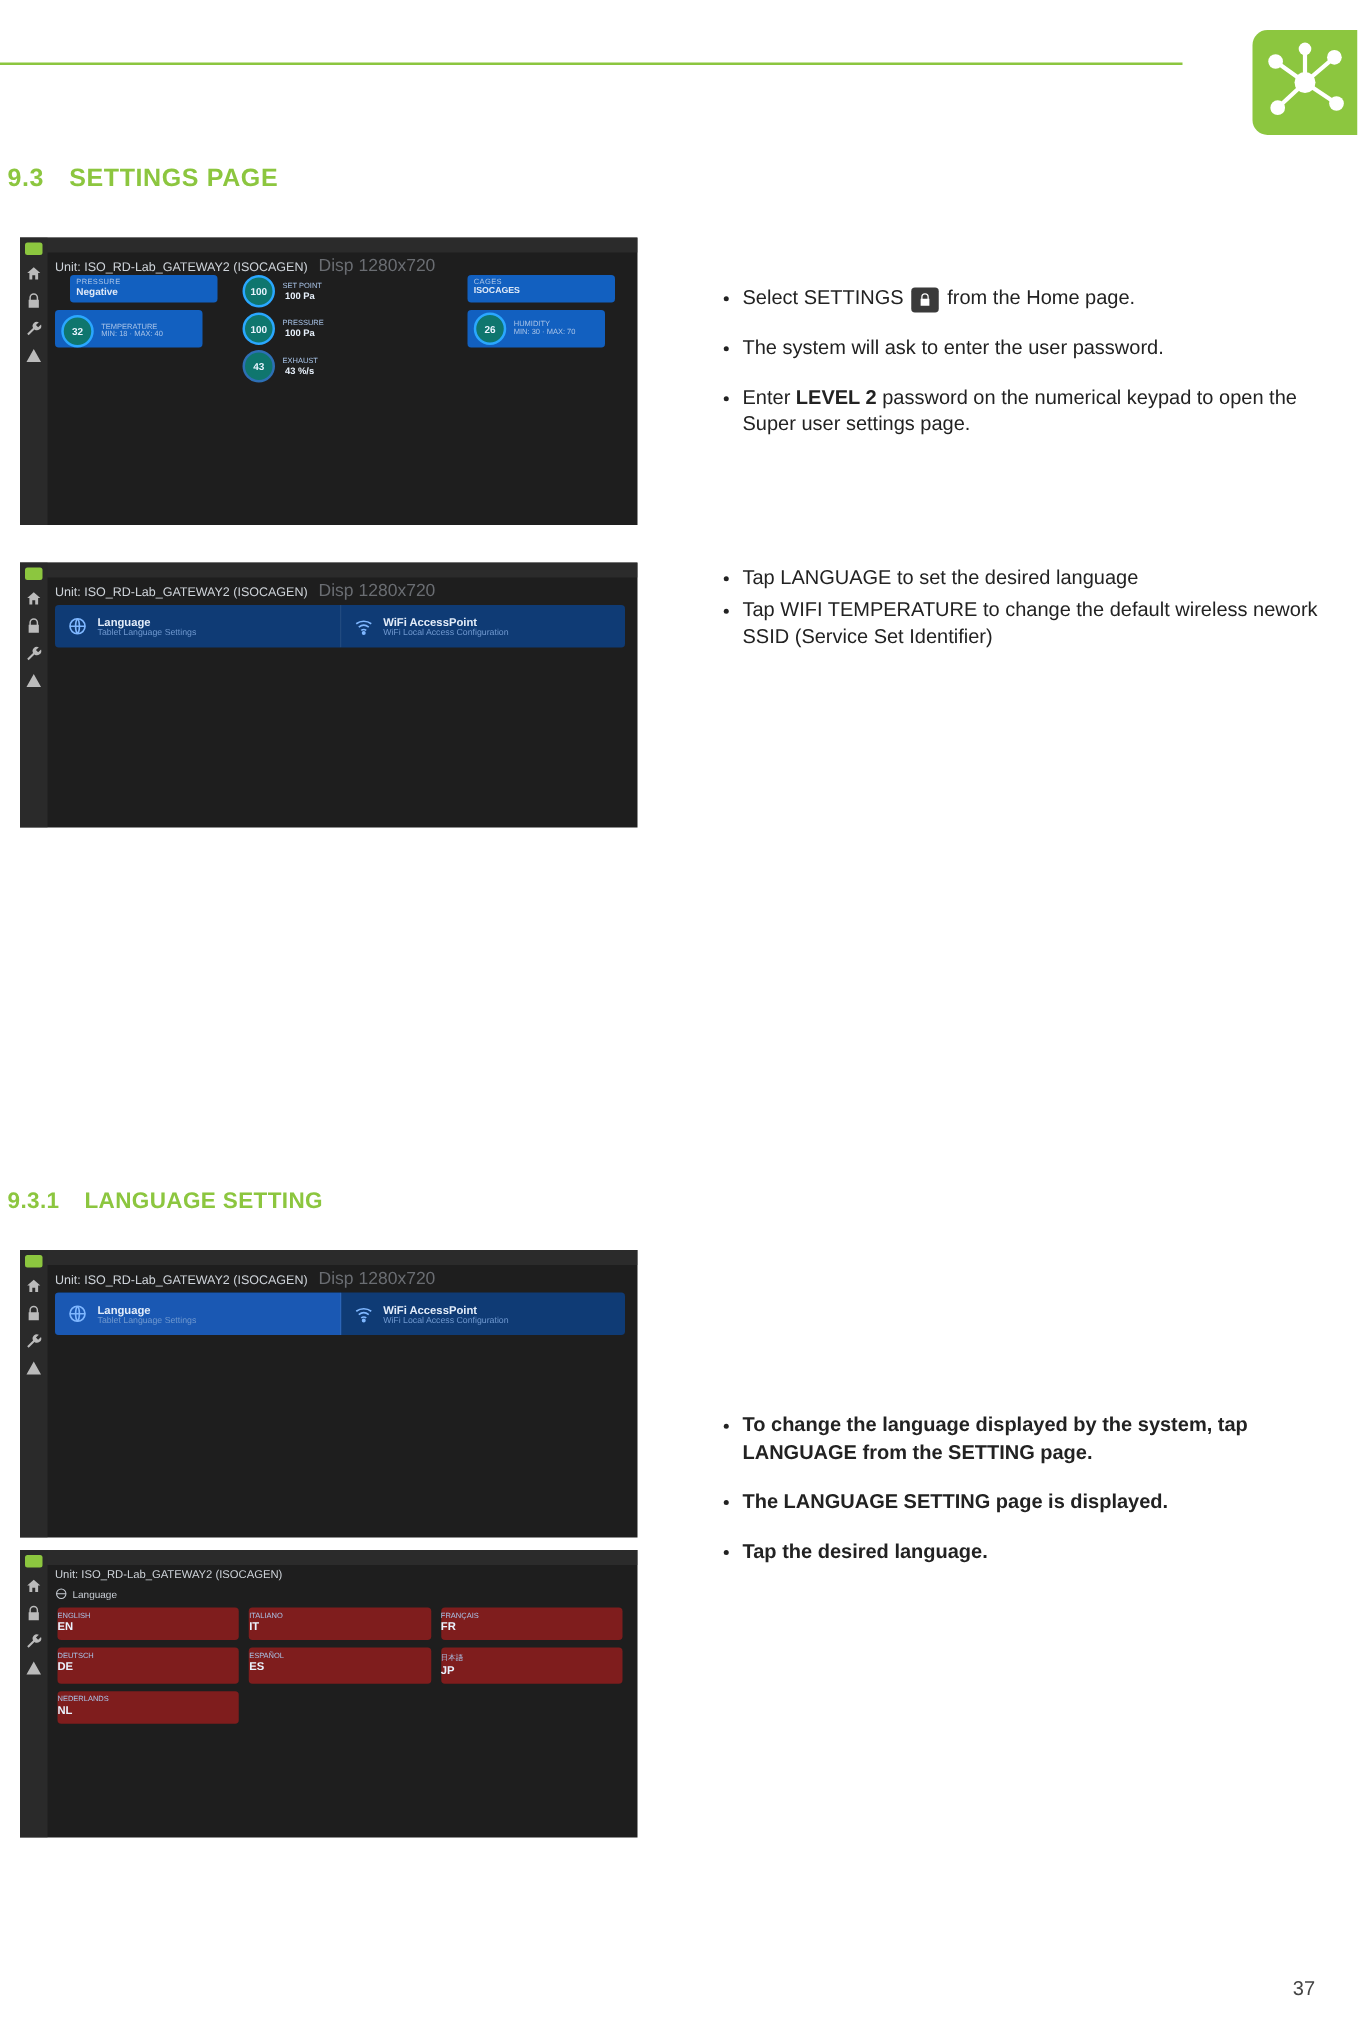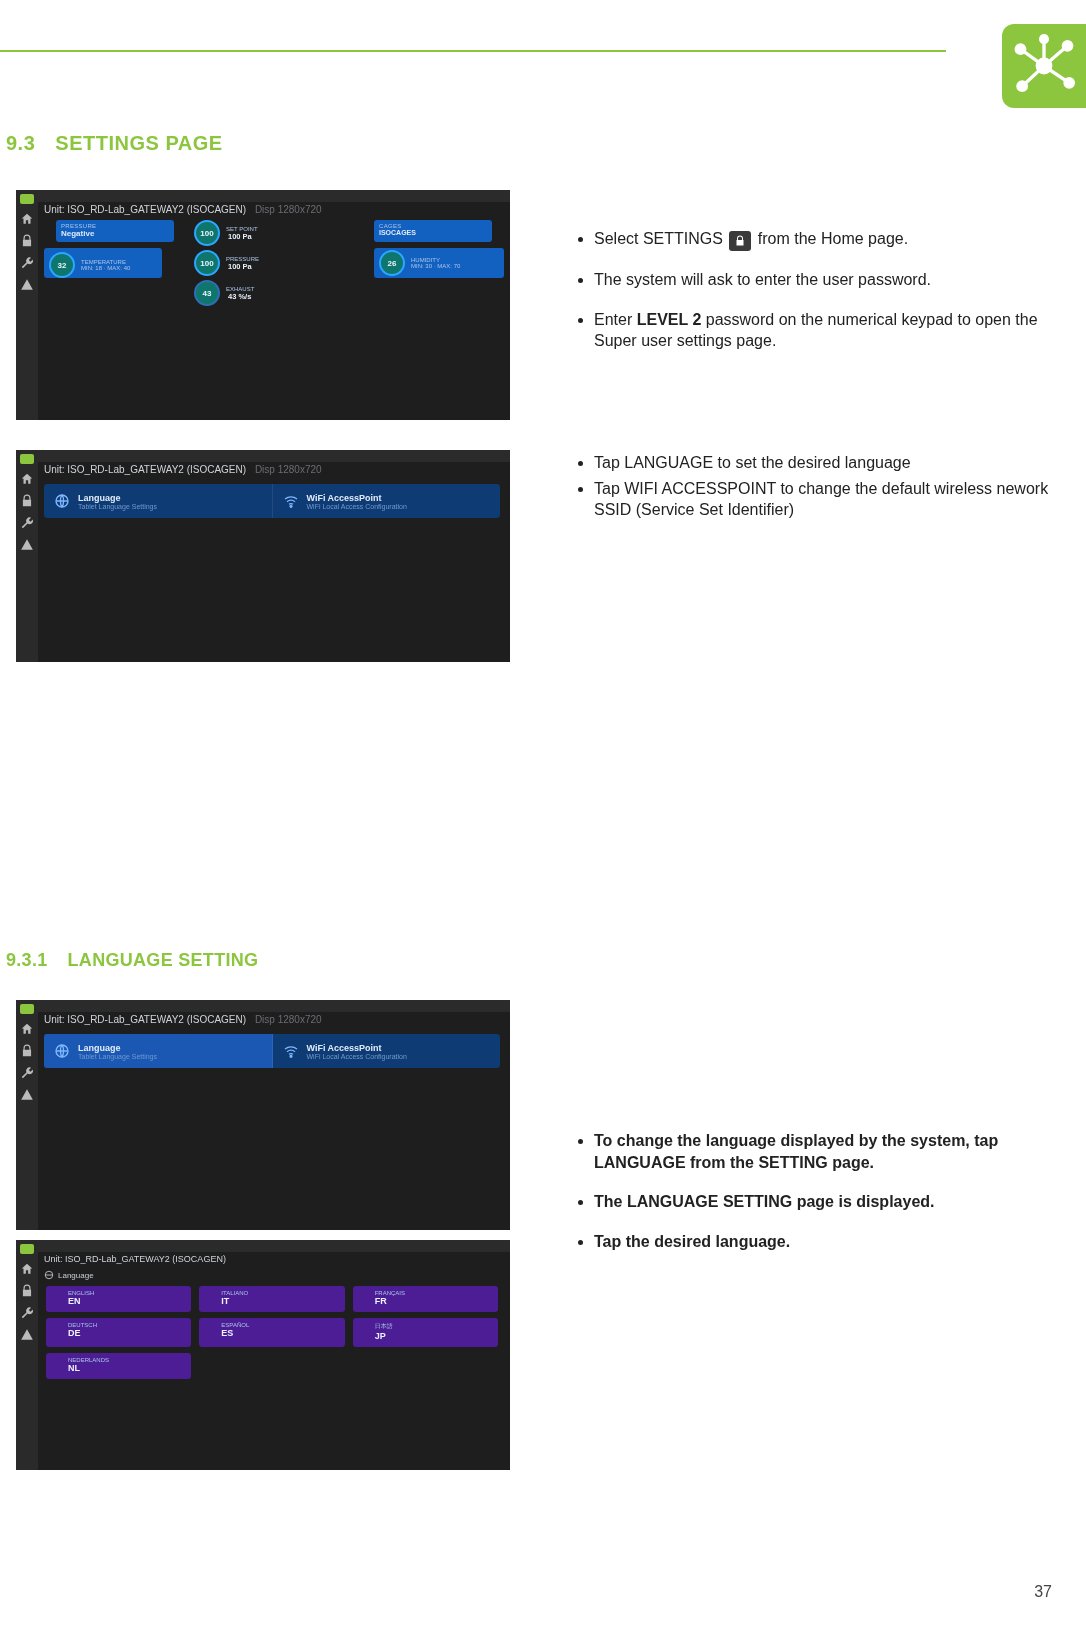--- a/index.html
+++ b/index.html
@@ -101,21 +101,21 @@
     top: 0; left: 0; right: 0;
     height: 12px;
     background: #2b2b2b;
   }
   .shot .unitline {
     position: absolute;
     left: 28px; top: 14px;
     color: #cfd4da;
     font-size: 10px;
   }
-  .shot .unitline .dim { color: #6a6d72; margin-left: 6px; font-size: 10px; }
+  .shot .unitline .dim { color: #6a6d72; margin-left: 6px; font-size: 14px; }
 
   
   .shot1 { top: 190px; height: 230px; }
   .dash-grid {
     position: absolute;
     left: 28px; top: 30px; right: 6px;
   }
   .tile {
     position: absolute;
     background: #1260c0;
@@ -171,23 +171,23 @@
     color: #c8cdd4; font-size: 8px;
   }
   .lang-grid {
     position: absolute;
     left: 30px; right: 12px; top: 46px;
     display: grid;
     grid-template-columns: repeat(3, 1fr);
     gap: 6px 8px;
   }
   .lang-cell {
-    background: #4c1d95;
+    background: #7f1d1d;
     border-radius: 3px;
-    padding: 4px 22px 6px;
+    padding: 4px 0 6px;
   }
   .lang-cell .lbl { color: #a9c4e8; font-size: 6px; }
   .lang-cell .code { color: #eaf2fd; font-size: 9px; font-weight: 700; }
 
   .page-num {
     position: absolute;
     bottom: 30px;
     right: 34px;
     font-size: 16px;
     color: #444;
@@ -272,21 +272,21 @@
       <div>
           <div class="gauge-label">EXHAUST</div>
            <div class="gauge-val">43 %/s</div>
         </div>
     </div>
 
     <div class="tile" style="left:330px;top:0;width:118px;height:22px;">
       <div class="hdr">CAGES</div>
       <div class="val" style="font-size:7px">ISOCAGES</div>
     </div>
-    <div class="tile" style="left:330px;top:28px;width:130px;height:30px;">
+    <div class="tile" style="left:330px;top:28px;width:110px;height:30px;">
       <div class="gauge-wrap" style="position:relative;left:5px;top:2px;">
         <div class="gauge">26</div>
         <div>
           <div class="gauge-label">HUMIDITY</div>
           <div class="gauge-label">MIN: 30 · MAX: 70</div>
         </div>
       </div>
     </div>
   </div>
 </div>
@@ -348,21 +348,21 @@
           <div class="t">WiFi AccessPoint</div>
           <div class="d">WiFi Local Access Configuration</div>
         </div>
     </div>
   </div>
 </div>
 
 <div class="instr" style="top:452px;">
   <ul>
     <li class="tight">Tap LANGUAGE to set the desired language</li>
-    <li>Tap WIFI ACCESSPOINT to change the default wireless nework SSID (Service Set Identifier)</li>
+    <li>Tap WIFI TEMPERATURE to change the default wireless nework SSID (Service Set Identifier)</li>
   </ul>
 </div>
 
 <div class="sec-row sub">
   <span class="sec-number">9.3.1</span>
   <span class="sec-title">LANGUAGE SETTING</span>
 </div>
 
 <div class="shot shot3">
   <div class="topbar"></div>

